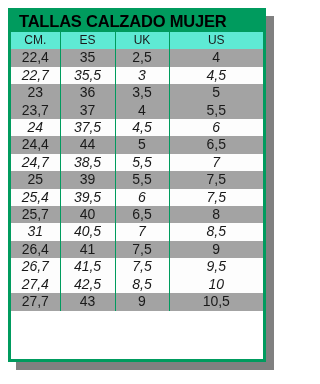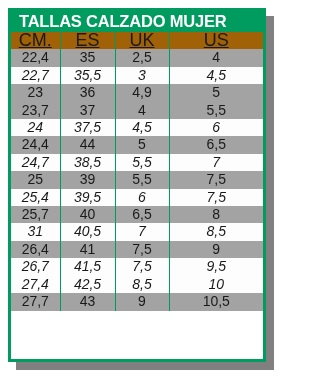--- a/index.html
+++ b/index.html
@@ -37,21 +37,21 @@
     height: 354px;
     background: #ffffff;
     border: 3px solid #009b5e;
     box-sizing: border-box;
     overflow: hidden;
   }
 
   #title-bar {
     height: 21px;
     background: #009b5e;
-    color: #ffffff;
+    color: #000000;
     font-size: 16.5px;
     font-weight: bold;
     line-height: 21px;
     letter-spacing: -0.2px;
     padding-left: 8px;
     white-space: nowrap;
     overflow: hidden;
   }
 
   table.size-table {
@@ -78,23 +78,22 @@
     overflow: hidden;
     white-space: nowrap;
   }
 
   table.size-table th:last-child,
   table.size-table td:last-child {
     border-right: none;
   }
 
   table.size-table thead th {
-    background: #a16207;
-    font-size: 18px;
-    text-decoration: underline;
+    background: #5eead4;
+    font-size: 12px;
   }
 
   table.size-table tbody tr.odd td {
     background: #a3a3a3;
   }
 
   table.size-table tbody tr.even td {
     background: #fdfdfd;
     font-style: italic;
   }
@@ -134,21 +133,21 @@
           </tr>
           <tr class="even">
             <td>22,7</td>
             <td>35,5</td>
             <td>3</td>
             <td>4,5</td>
           </tr>
           <tr class="odd">
             <td>23</td>
             <td>36</td>
-            <td>4,9</td>
+            <td>3,5</td>
             <td>5</td>
           </tr>
           <tr class="odd">
             <td>23,7</td>
             <td>37</td>
             <td>4</td>
             <td>5,5</td>
           </tr>
           <tr class="even">
             <td>24</td>

